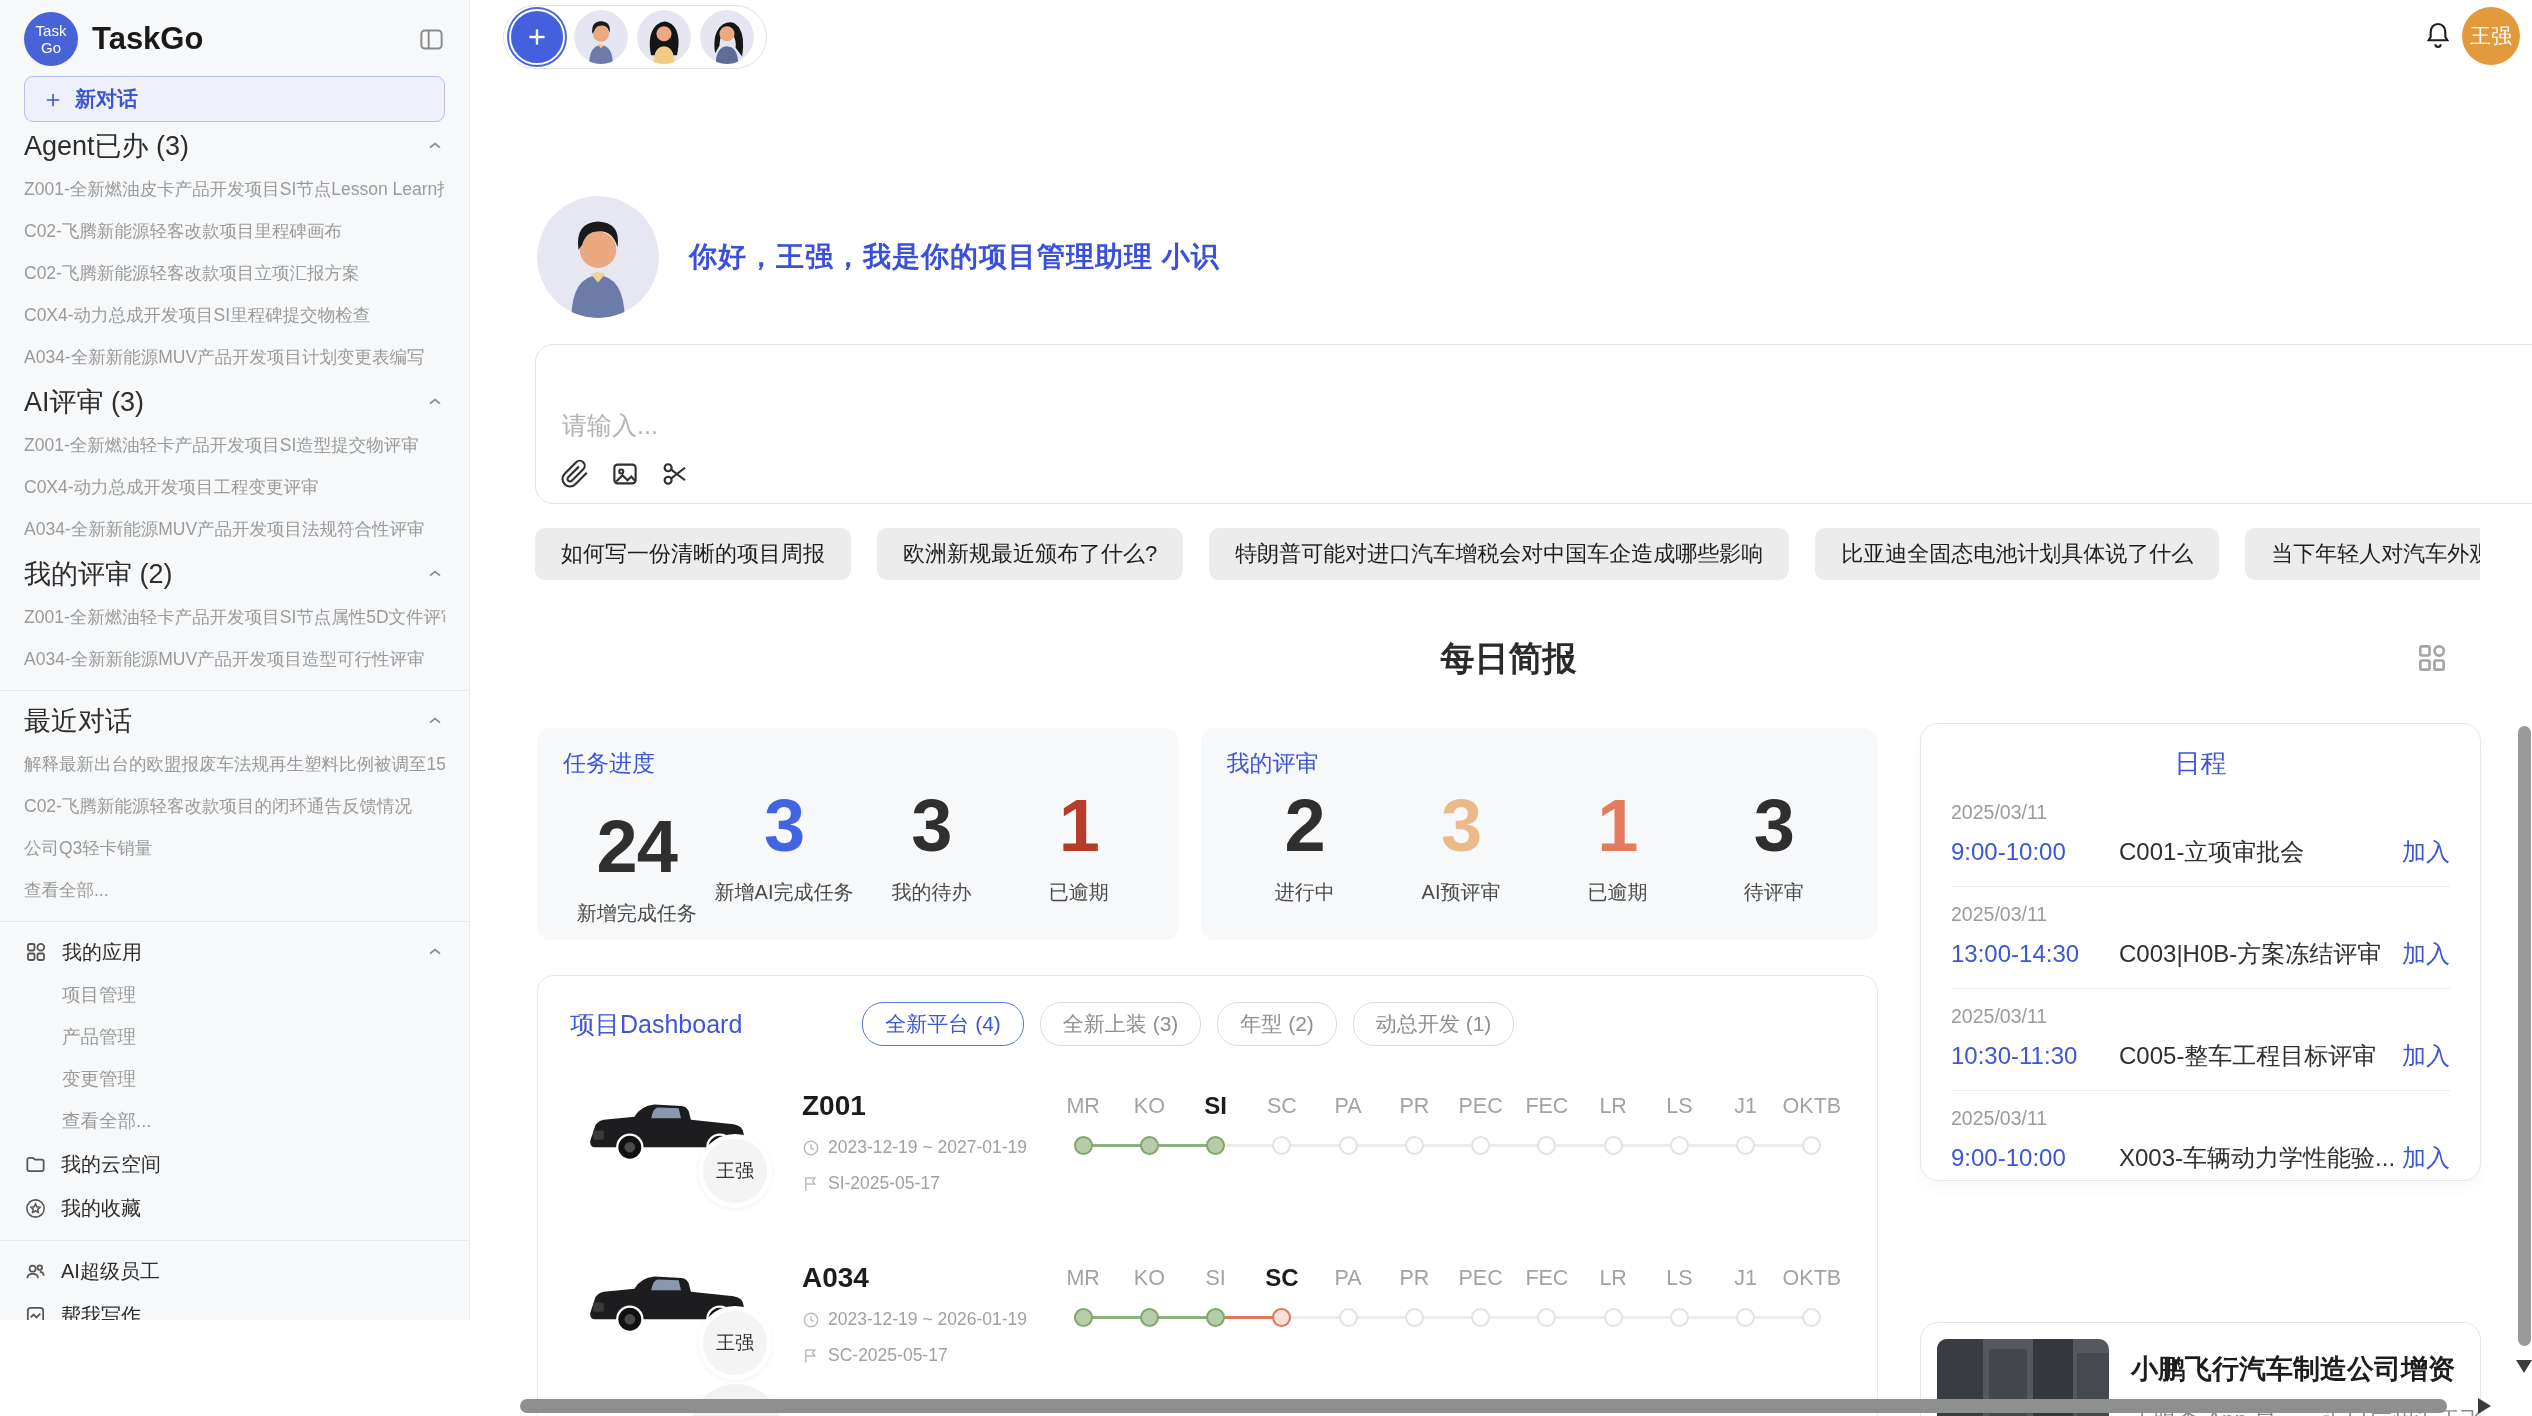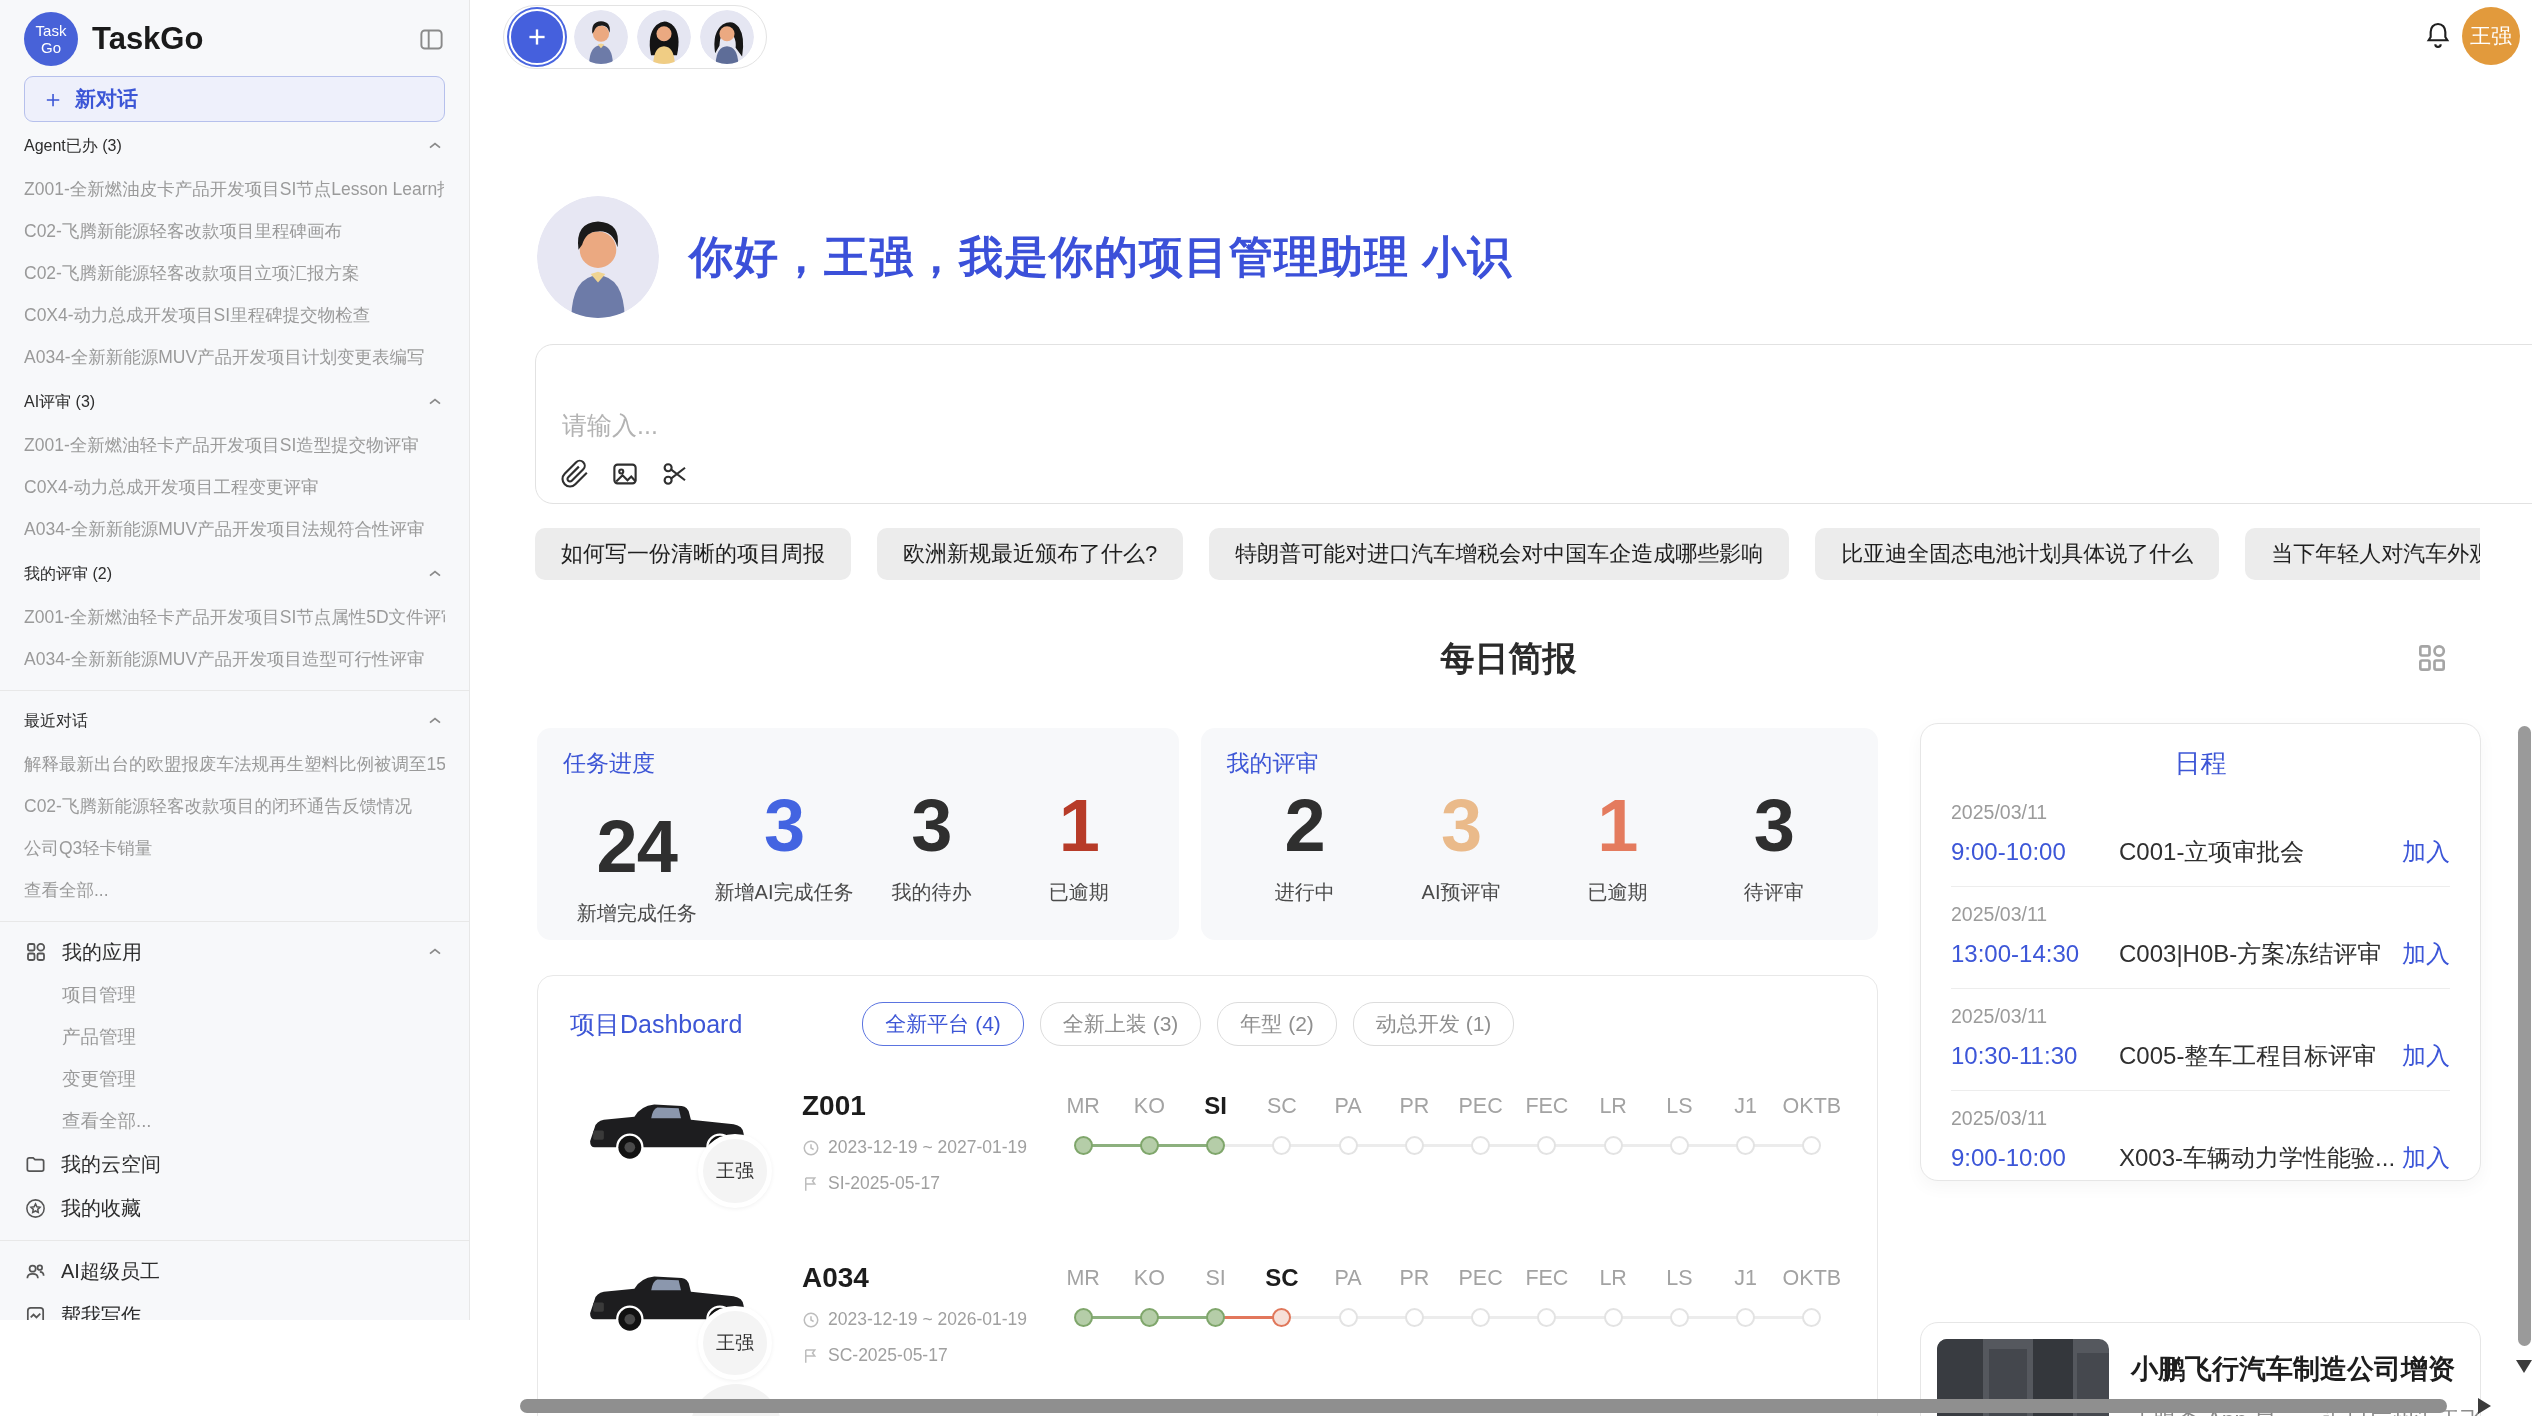--- a/index.html
+++ b/index.html
@@ -10,21 +10,21 @@
   .sidebar{position:absolute;left:0;top:0;width:470px;height:1320px;background:#f7f8fa;
            border-right:1px solid #e7e7e7;box-sizing:border-box;padding:10px 24px 0 24px;overflow:hidden;}
   .sb-top{display:flex;align-items:center;height:58px;}
   .logo{width:54px;height:54px;border-radius:50%;background:#4862d8;color:#fff;display:flex;
         flex-direction:column;align-items:center;justify-content:center;font-size:15px;line-height:17px;font-weight:500;}
   .app-title{font-size:31px;font-weight:700;color:#1a1a1a;margin-left:14px;flex:1;}
   .new-chat{margin-top:8px;height:44px;border:1px solid #b6c0ec;background:#eef0fb;border-radius:9px;
             display:flex;align-items:center;padding:0 16px;color:#3c56d6;font-size:21px;font-weight:600;cursor:pointer;}
   .new-chat .plus{font-size:24px;margin-right:10px;font-weight:400;}
   .sb-sec-head{display:flex;align-items:center;justify-content:space-between;height:44px;margin-top:2px;}
-  .sb-sec-title{font-size:16px;color:#2d2d2d;}
+  .sb-sec-title{font-size:27px;color:#2d2d2d;}
   .sb-item{height:42px;line-height:42px;font-size:17.5px;color:#9a9a9a;white-space:nowrap;overflow:hidden;cursor:pointer;}
   .sb-div{border:none;border-top:1px solid #e8e8e8;margin:10px -24px 8px -24px;}
   .sb-row{display:flex;align-items:center;height:44px;gap:14px;font-size:20px;color:#2d2d2d;cursor:pointer;}
   .sb-row svg{flex:0 0 auto;}
   .sb-row .grow{flex:1;}
   .sb-subitem{height:42px;line-height:42px;font-size:18.5px;color:#9a9a9a;padding-left:38px;white-space:nowrap;overflow:hidden;cursor:pointer;}
 
   
   .topbar-pill{position:absolute;left:503px;top:5px;height:64px;border:1.5px solid #e3e3e3;border-radius:34px;
                background:#fff;display:flex;align-items:center;gap:9px;padding:0 12px 0 5px;box-sizing:border-box;}
@@ -34,21 +34,21 @@
   .tb-avatar{width:54px;height:54px;border-radius:50%;overflow:hidden;cursor:pointer;}
   .tb-avatar svg{display:block;width:100%;height:100%;}
   .bell-btn{position:absolute;left:2422px;top:20px;width:32px;height:32px;cursor:pointer;}
   .user-avatar{position:absolute;left:2462px;top:7px;width:58px;height:58px;border-radius:50%;background:#e29a3c;
                color:#fff;font-size:21px;display:flex;align-items:center;justify-content:center;cursor:pointer;}
 
   
   .greeting{position:absolute;left:537px;top:196px;display:flex;align-items:center;gap:30px;}
   .greet-avatar{width:122px;height:122px;border-radius:50%;overflow:hidden;flex:0 0 auto;}
   .greet-avatar svg{display:block;width:100%;height:100%;}
-  .greet-text{font-size:44px;font-weight:700;color:#3b50d9;letter-spacing:1px;}
+  .greet-text{font-size:28px;font-weight:700;color:#3b50d9;letter-spacing:1px;}
 
   
   .input-card{position:absolute;left:535px;top:344px;width:2271px;height:160px;border:1.5px solid #e2e2e2;
               border-radius:18px;background:#fff;box-sizing:border-box;}
   .chat-input{position:absolute;left:24px;top:58px;width:1500px;height:42px;border:none;outline:none;
               font-size:25px;color:#333;font-family:inherit;background:transparent;}
   .chat-input::placeholder{color:#b3b3b3;}
   .in-icons-l{position:absolute;left:24px;bottom:14px;display:flex;gap:20px;align-items:center;}
   .in-icons-r{position:absolute;right:26px;bottom:16px;display:flex;gap:24px;align-items:center;}
   .in-icons-l svg,.in-icons-r svg{display:block;cursor:pointer;}

